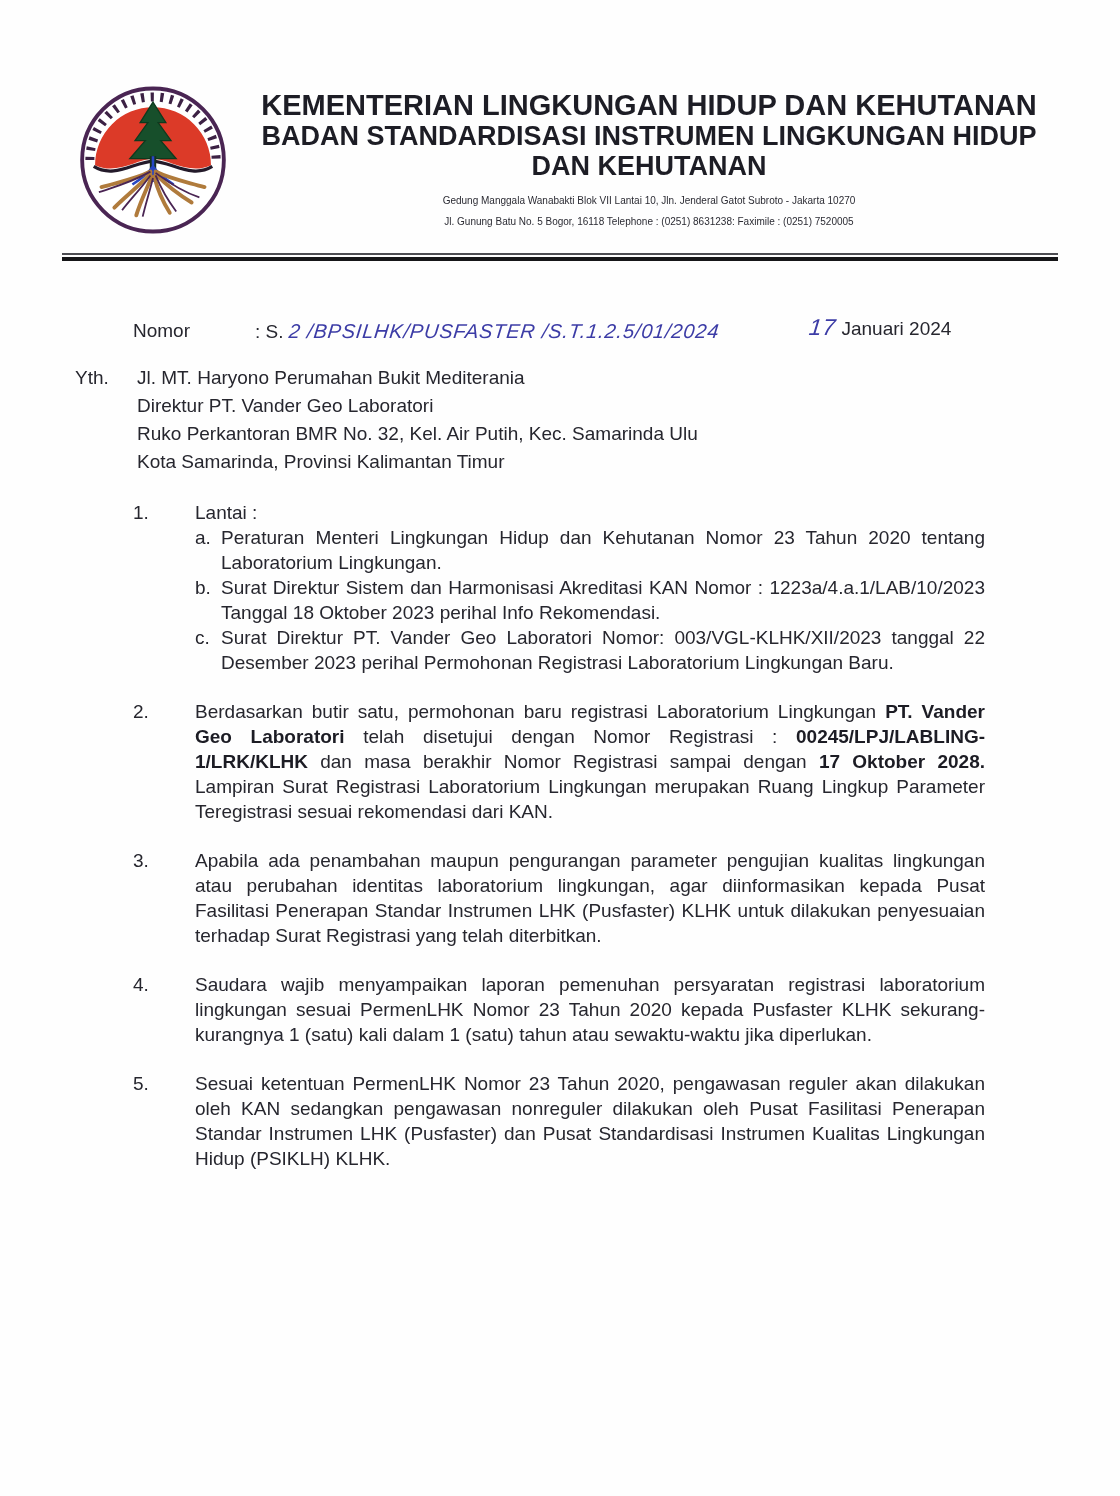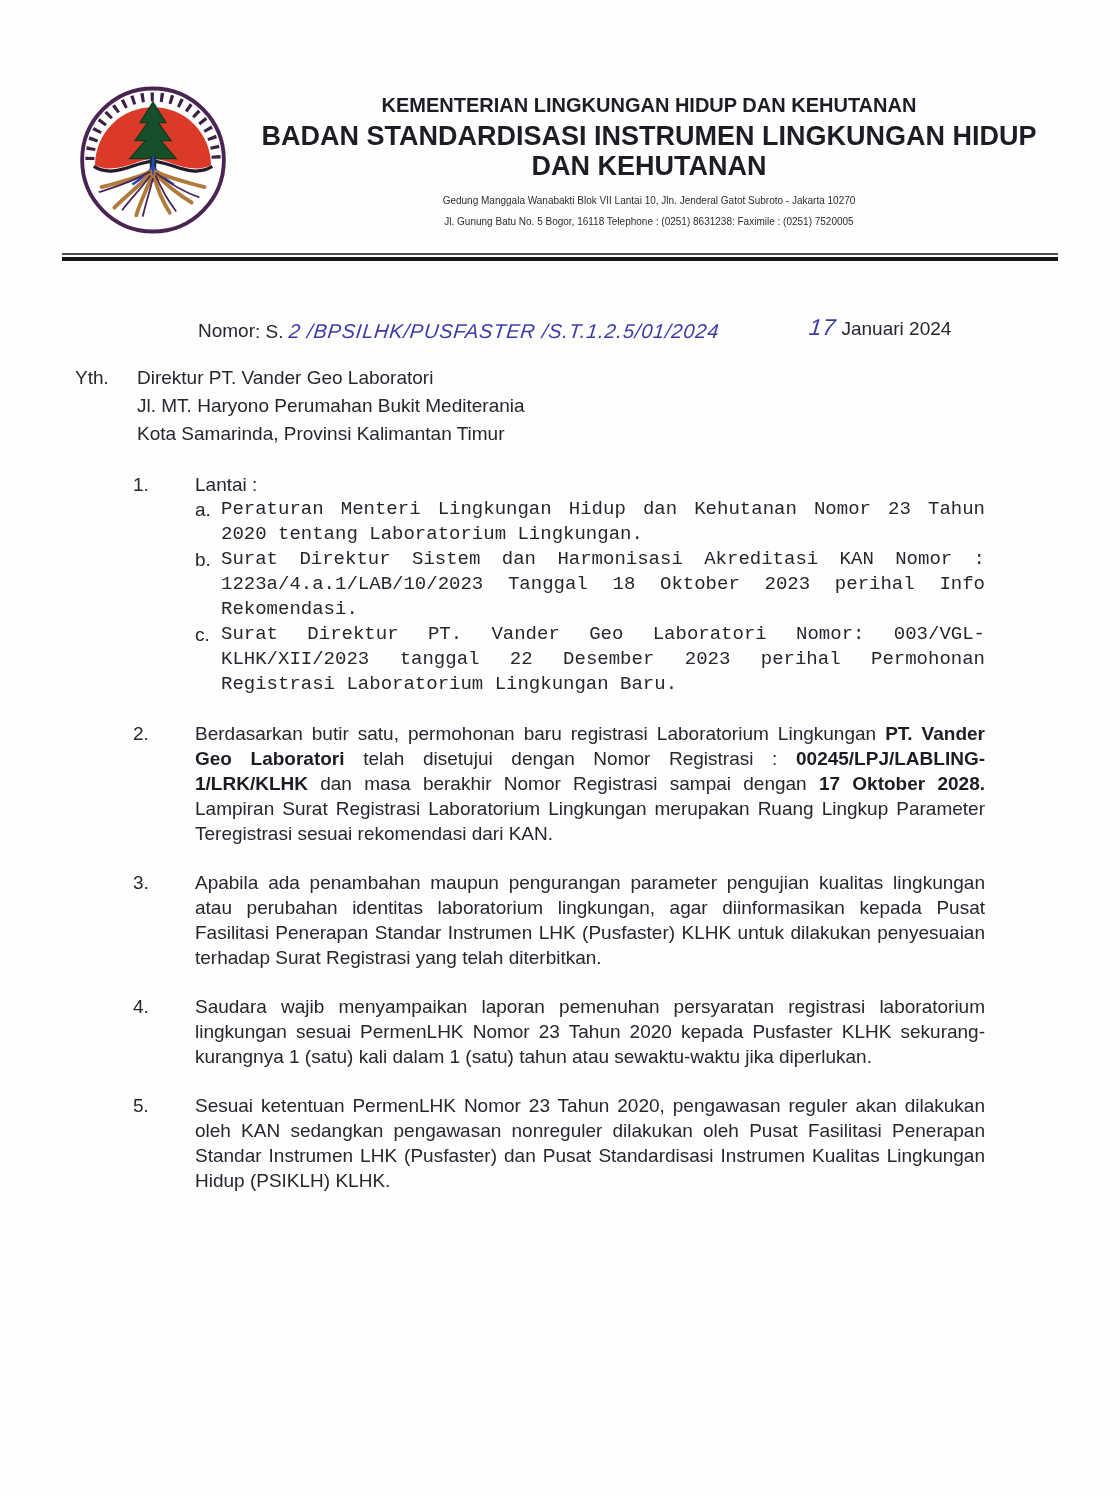--- a/index.html
+++ b/index.html
@@ -18,21 +18,21 @@
     height:1496px;
     background:#fefefe;
     color:var(--ink);
     font-family:"Liberation Sans","DejaVu Sans",sans-serif;
     overflow:hidden;
   }
   
   .header{display:flex;align-items:flex-start;padding:84px 58px 0 74px;}
   .logo-wrap{width:162px;flex:none;}
   .head-text{flex:1;text-align:center;padding-top:6px;}
-  .h1{font-size:20px;font-weight:bold;line-height:31px;color:#1d1d25;}
+  .h1{font-size:29px;font-weight:bold;line-height:31px;color:#1d1d25;}
   .h2{font-size:27px;font-weight:bold;line-height:30px;color:#1d1d25;}
   .addr{margin-top:9px;font-size:10px;line-height:21px;color:#2b2b33;}
   .rule{
     margin:13px 62px 0 62px;
     border-top:2px solid #4d4d52;
     border-bottom:4px solid #161618;
     height:2px;
   }
   
   .lg-ring{fill:#ffffff;stroke:var(--logo-outline);stroke-width:3;}
@@ -40,42 +40,42 @@
   .lg-dome{fill:var(--logo-red);}
   .lg-wave{fill:none;stroke:#241a2a;stroke-width:2.5;}
   .lg-tree{fill:var(--logo-green);stroke:#0d3a1e;stroke-width:1;}
   .lg-trunk{fill:#17301f;}
   .lg-blue{fill:none;stroke:var(--logo-blue);stroke-width:2;}
   .lg-roots{fill:none;stroke:var(--logo-brown);stroke-width:3;stroke-linecap:round;}
   .lg-rootlines{fill:none;stroke:var(--logo-outline);stroke-width:1.4;}
   
   .meta{position:relative;margin:56px 135px 0 133px;font-size:19px;}
   .meta-row{display:flex;line-height:28px;}
-  .meta-label{width:122px;flex:none;text-align:right;}
+  .meta-label{width:122px;flex:none;}
   .meta-value{flex:1;}
   .handwriting{
     display:inline-block;
     color:var(--handwriting-blue);
     font-style:italic;
     transform:skewX(-6deg);
     letter-spacing:0.8px;
     font-size:20px;
   }
   .dateline{position:absolute;left:676px;top:-3px;white-space:nowrap;}
   .hand-day{font-size:23px;}
   
   .recipient{display:flex;margin:18px 135px 0 75px;font-size:19px;line-height:28px;}
   .recipient-salutation{width:62px;flex:none;}
   
   .item{display:flex;margin:24px 135px 0 133px;font-size:19px;line-height:25px;}
   .item-num{width:62px;flex:none;}
   .item-body{flex:1;text-align:justify;}
   .sub{display:flex;padding-left:0px;}
   .sub-label{width:26px;flex:none;}
-  .sub-text{flex:1;text-align:justify;font-family:Liberation Mono, monospace;}
+  .sub-text{flex:1;text-align:justify;}
   .b{font-weight:bold;color:#1c1c24;}
 </style>
 </head>
 <body>
 
 <div class="page">
 
   <div class="header">
     <div class="logo-wrap">
       <svg viewBox="0 0 120 118" width="158" height="152">
@@ -124,22 +124,23 @@
       <div class="meta-value">
         <span>: S.</span>
         <span class="handwriting">2 /BPSILHK/PUSFASTER /S.T.1.2.5/01/2024</span>
       </div>
     </div>
   </div>
 
   <div class="recipient">
     <div class="recipient-salutation">Yth.</div>
     <div>
+      <div>Jl. MT. Haryono Perumahan Bukit Mediterania</div>
       <div>Direktur PT. Vander Geo Laboratori</div>
-      <div>Jl. MT. Haryono Perumahan Bukit Mediterania</div>
+      <div>Ruko Perkantoran BMR No. 32, Kel. Air Putih, Kec. Samarinda Ulu</div>
       <div>Kota Samarinda, Provinsi Kalimantan Timur</div>
     </div>
   </div>
 
   <div class="item">
     <div class="item-num">1.</div>
     <div class="item-body">
       <div>Lantai :</div>
       <div class="sub">
         <div class="sub-label">a.</div>

